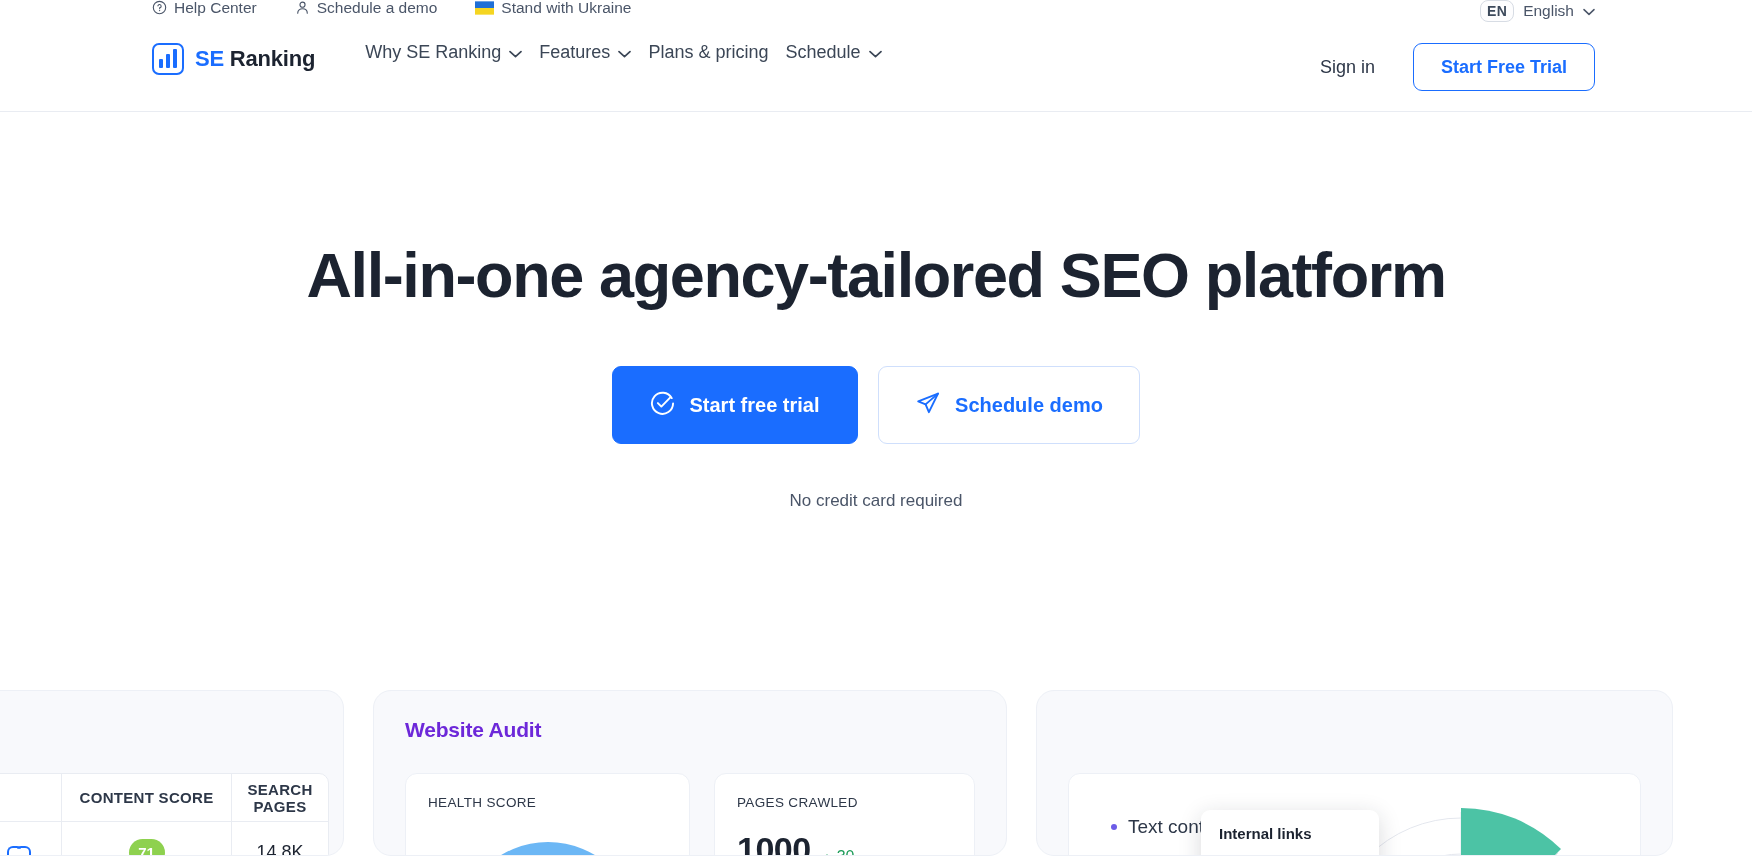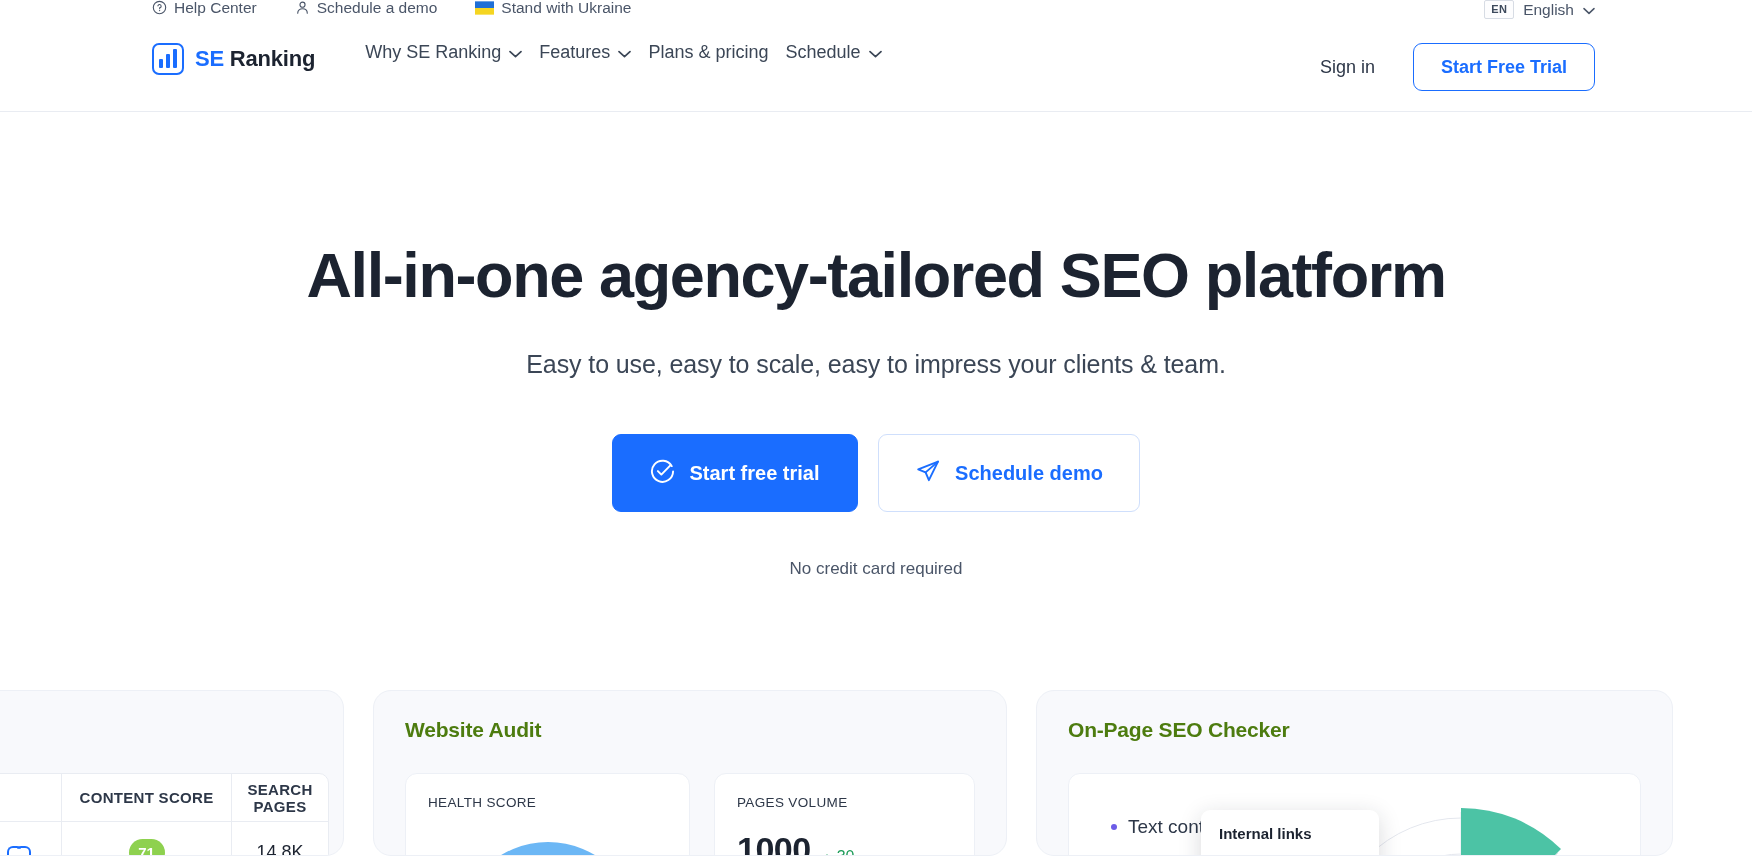--- a/index.html
+++ b/index.html
@@ -49,25 +49,25 @@
   }
   .util-ico { display: inline-flex; align-items: center; justify-content: center; }
 
   .utility-right {
     margin-left: auto;
     display: flex;
     align-items: center;
     gap: 10px;
   }
   .lang-badge {
-    font-size: 11px;
+    font-size: 14px;
     font-weight: 700;
     color: #3d4a5c;
     border: 1px solid #d7dce4;
-    border-radius: 2px;
+    border-radius: 8px;
     padding: 3px 6px 3px 6px;
     line-height: 1;
     letter-spacing: .3px;
     background: #fdfdfe;
   }
   .lang-name {
     font-size: 15.5px;
     color: #4a5568;
     line-height: 1;
   }
@@ -244,21 +244,21 @@
     overflow: hidden;
     padding: 28px 31px 0 31px;
   }
   .card-left  { width: 388px; margin-left: -44px; }
   .card-mid   { width: 634px; }
   .card-right { width: 637px; }
 
   .card-title {
     font-size: 21px;
     font-weight: 700;
-    color: #4d7c0f;
+    color: #6d28d9;
     letter-spacing: -.2px;
     line-height: 1;
   }
 
   
   .mini-table {
     position: absolute;
     left: 16px;
     right: 14px;
     top: 82px;
@@ -570,21 +570,20 @@
     </div>
 
     <div class="nav-right">
       <a class="signin">Sign in</a>
       <button class="btn-outline-nav">Start Free Trial</button>
     </div>
   </nav>
 
   <section class="hero">
     <h1>All-in-one agency-tailored SEO platform</h1>
-    <p class="sub">Easy to use, easy to scale, easy to impress your clients &amp; team.</p>
 
     <div class="cta-row">
       <button class="btn btn-primary">
         <span>
           <svg width="25" height="25" viewBox="0 0 26 26">
             <path d="M22.6 7.4A11 11 0 1 0 24 13" fill="none" stroke="#ffffff" stroke-width="2" stroke-linecap="round"></path>
             <path d="M8.2 12.6 L11.8 16.2 L21.4 6.4" fill="none" stroke="#ffffff" stroke-width="2" stroke-linecap="round" stroke-linejoin="round"></path>
           </svg>
         </span>
         <span>Start free trial</span>
@@ -630,34 +629,33 @@
 
       <div class="mid-panels">
         <div class="panel panel-a">
           <div class="panel-label">HEALTH SCORE</div>
           <div class="gauge">
             <div class="gauge-arc"></div>
           </div>
         </div>
 
         <div class="panel panel-b">
-          <div class="panel-label">PAGES VOLUME</div>
+          <div class="panel-label">PAGES CRAWLED</div>
           <div class="big-num-row">
             <span class="big-num">1000</span>
             <span class="delta">
               <span class="caret-up"></span>
               <span>30</span>
             </span>
           </div>
         </div>
       </div>
     </div>
 
     <div class="card card-right">
-      <div class="card-title">On-Page SEO Checker</div>
 
       <div class="right-panel">
 
         <div class="radial">
           <svg width="270" height="270" viewBox="0 0 270 270">
             <g fill="none" stroke="#e4e7ee" stroke-width="1">
               <circle cx="135" cy="200" r="132"></circle>
               <circle cx="135" cy="200" r="96"></circle>
               <circle cx="135" cy="200" r="60"></circle>
               <line x1="135" y1="200" x2="135" y2="62"></line>

